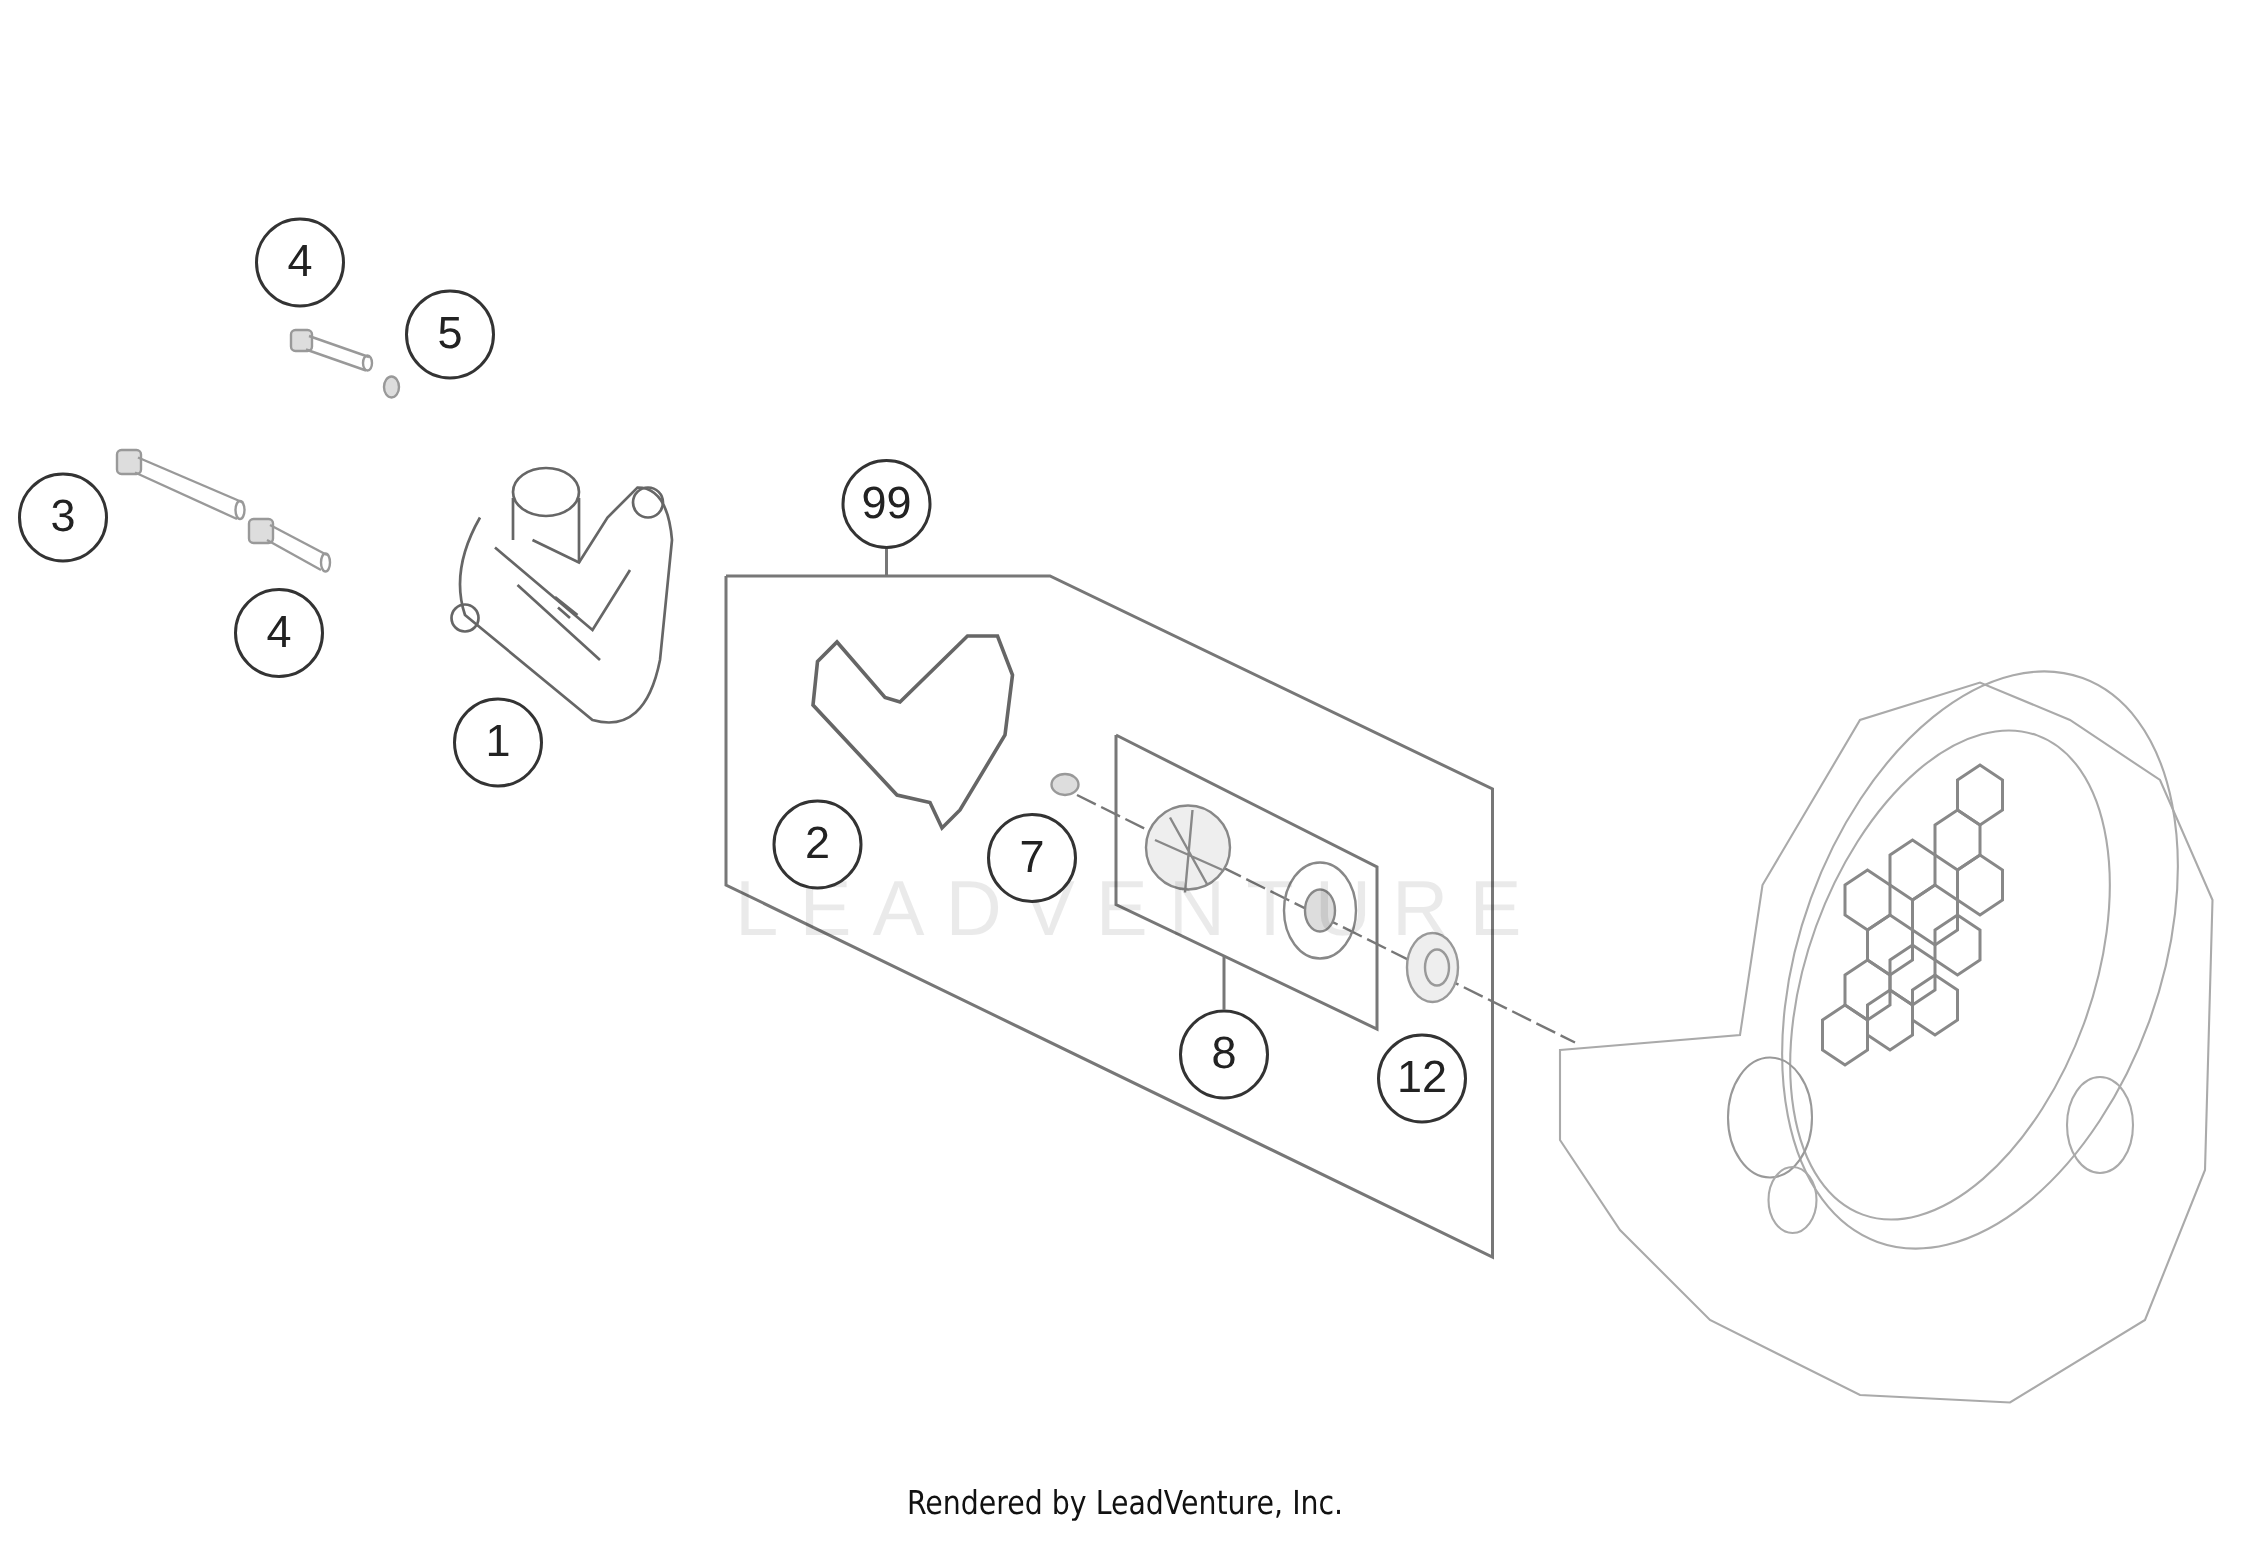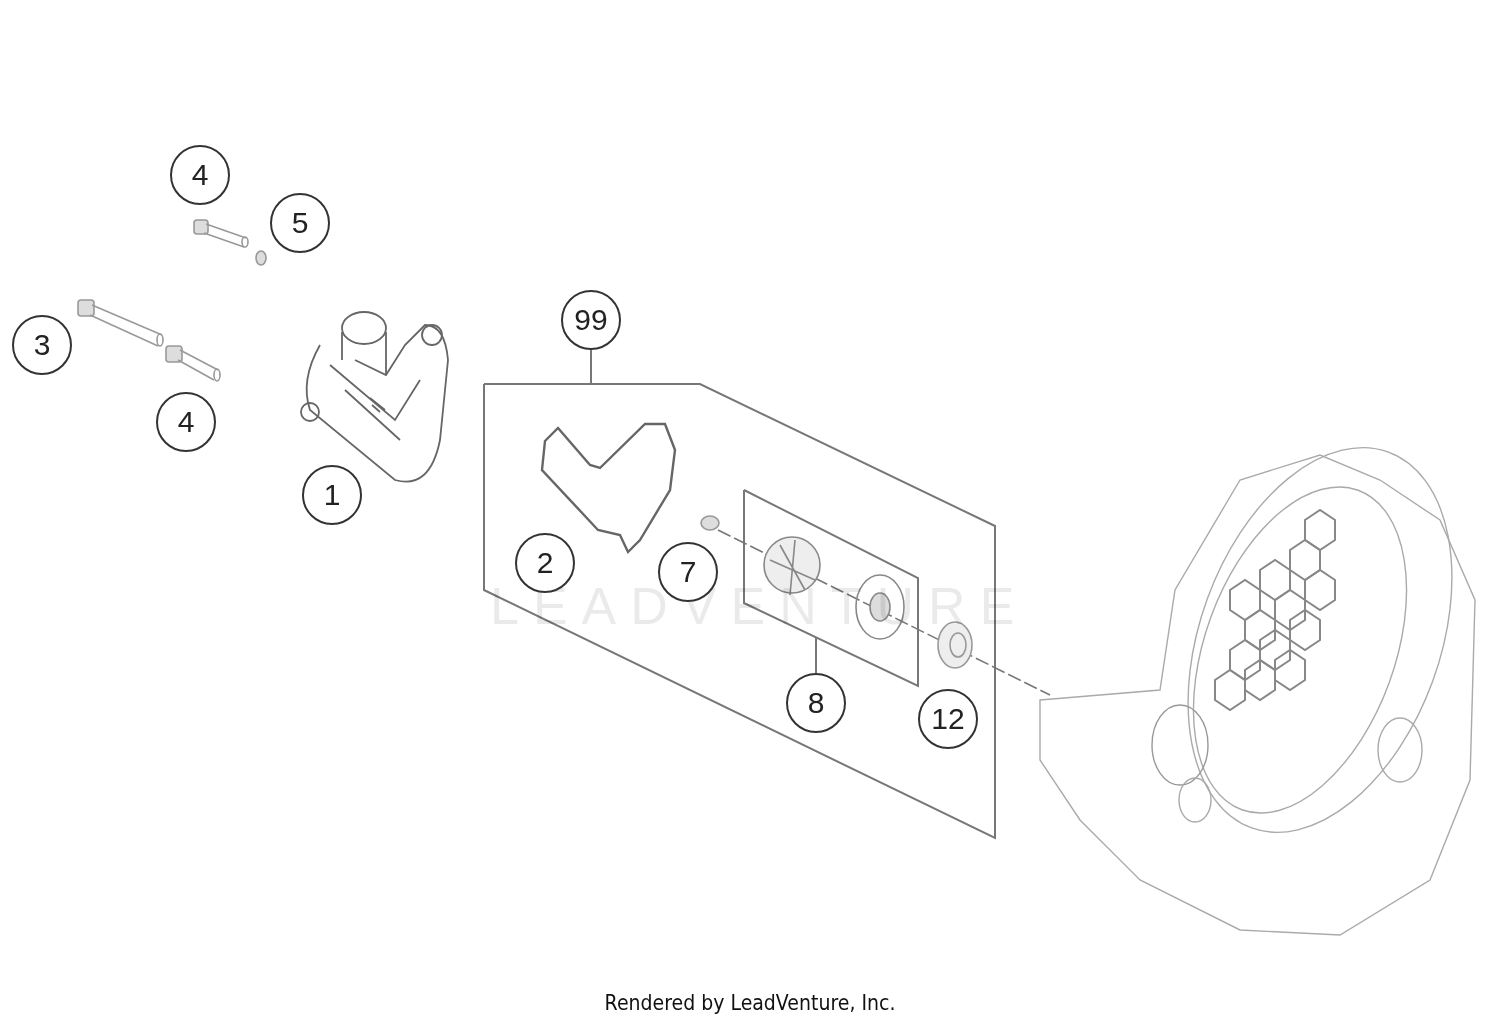--- a/index.html
+++ b/index.html
@@ -111,16 +111,16 @@
 
   <div class="callout" style="left:332px;top:495px">1</div>
   <div class="callout" style="left:545px;top:563px">2</div>
   <div class="callout" style="left:42px;top:345px">3</div>
   <div class="callout" style="left:200px;top:175px">4</div>
   <div class="callout" style="left:186px;top:422px">4</div>
   <div class="callout" style="left:300px;top:223px">5</div>
   <div class="callout" style="left:688px;top:572px">7</div>
   <div class="callout" style="left:816px;top:703px">8</div>
   <div class="callout" style="left:948px;top:719px">12</div>
-  <div class="callout" style="left:591px;top:320px">99</div>
+  <div class="callout" style="left:591px;top:336px">99</div>
 
   <div class="footer">Rendered by LeadVenture, Inc.</div>
 </div>
 
 </body></html>

